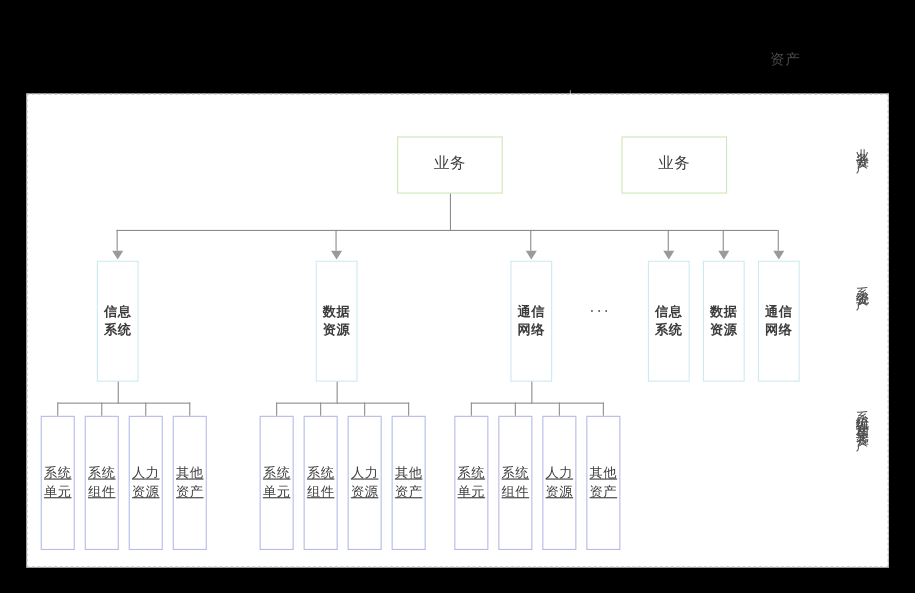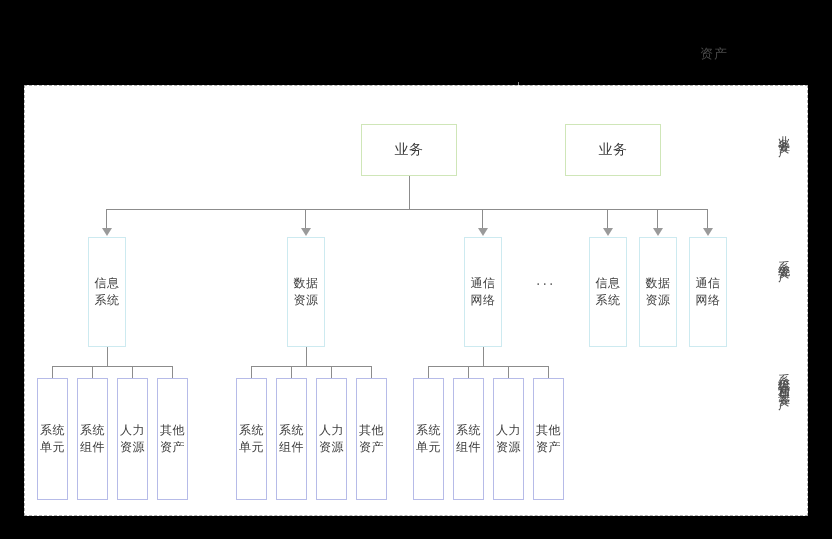--- a/index.html
+++ b/index.html
@@ -63,29 +63,31 @@
     width: 96px;
     height: 52px;
   }
 
   
   .node.sys {
     border: 1px solid #cdeaf0;
     font-size: 12px;
     width: 38px;
     height: 110px;
+    font-weight: bold;
   }
   .node.sys .lbl { line-height: 1.45; }
 
   
   .node.comp {
     border: 1px solid #b6bbe8;
     font-size: 12px;
     width: 31px;
     height: 122px;
+    text-decoration: underline;
   }
   .node.comp .lbl { line-height: 1.42; }
 
   
   .ln {
     position: absolute;
     background: #8c8c8c;
   }
   .ln.v { width: 1px; }
   .ln.h { height: 1px; }

